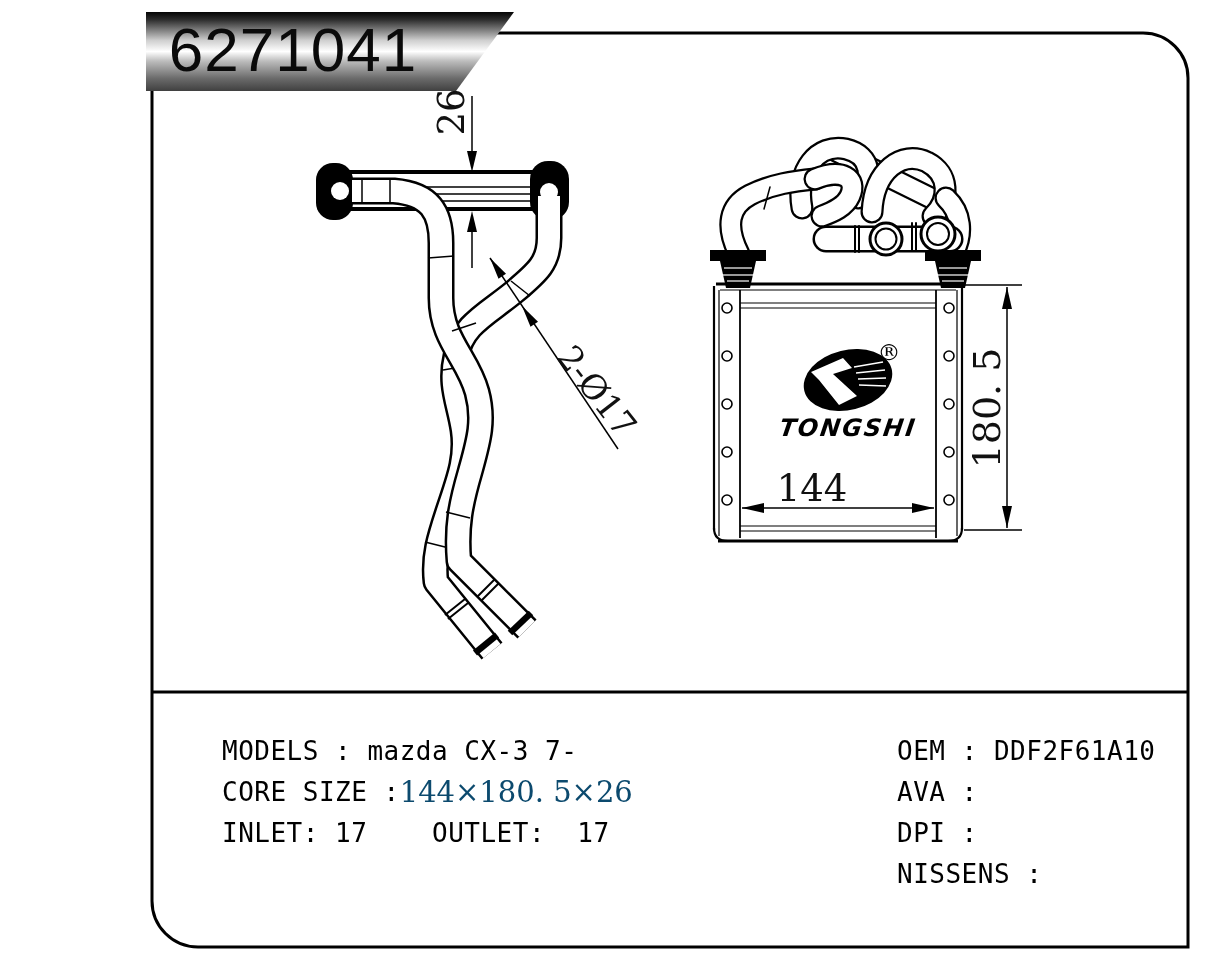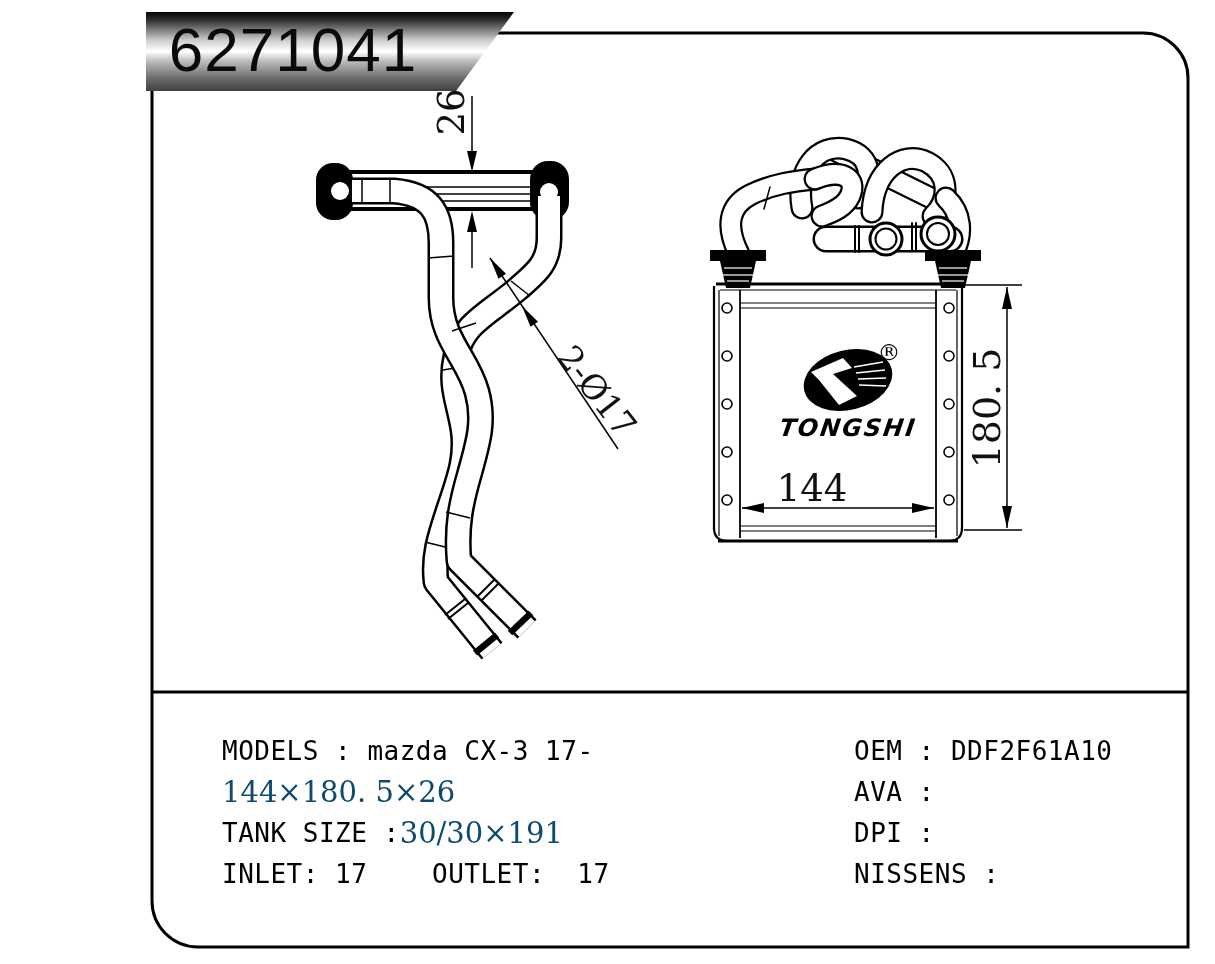--- a/index.html
+++ b/index.html
@@ -205,35 +205,32 @@
   <div class="dim rotldr" style="left:597px;top:391px;font-size:34px">2-Ø17</div>
   <div class="dim" style="left:812px;top:488px;font-size:37px">144</div>
   <div class="dim rotccw" style="left:987px;top:408px;font-size:38px">180. 5</div>
 
   <div id="brandname">TONGSHI</div>
   <div id="regmark">®</div>
 
   <div class="spec-col" style="left:222px">
     <div class="spec-row">
       <span class="mono">MODELS : </span>
-        <span class="mono">mazda CX-3 17-</span>
-    </div>
-    <div class="spec-row">
+        <span class="mono">mazda CX-3 7-</span>
+    </div>
+    <div class="spec-row">
+      <span class="mono">CORE SIZE :</span>
         <span class="serif">144×180. 5×26</span>
     </div>
     <div class="spec-row">
-      <span class="mono">TANK SIZE :</span>
-        <span class="serif">30/30×191</span>
-    </div>
-    <div class="spec-row">
       <span class="mono">INLET: 17    OUTLET:  17</span>
     </div>
   </div>
 
-  <div class="spec-col" style="left:854px">
+  <div class="spec-col" style="left:897px">
     <div class="spec-row">
       <span class="mono">OEM : </span>
         <span class="mono">DDF2F61A10</span>
     </div>
     <div class="spec-row">
       <span class="mono">AVA :</span>
         <span class="mono"></span>
     </div>
     <div class="spec-row">
       <span class="mono">DPI :</span>

